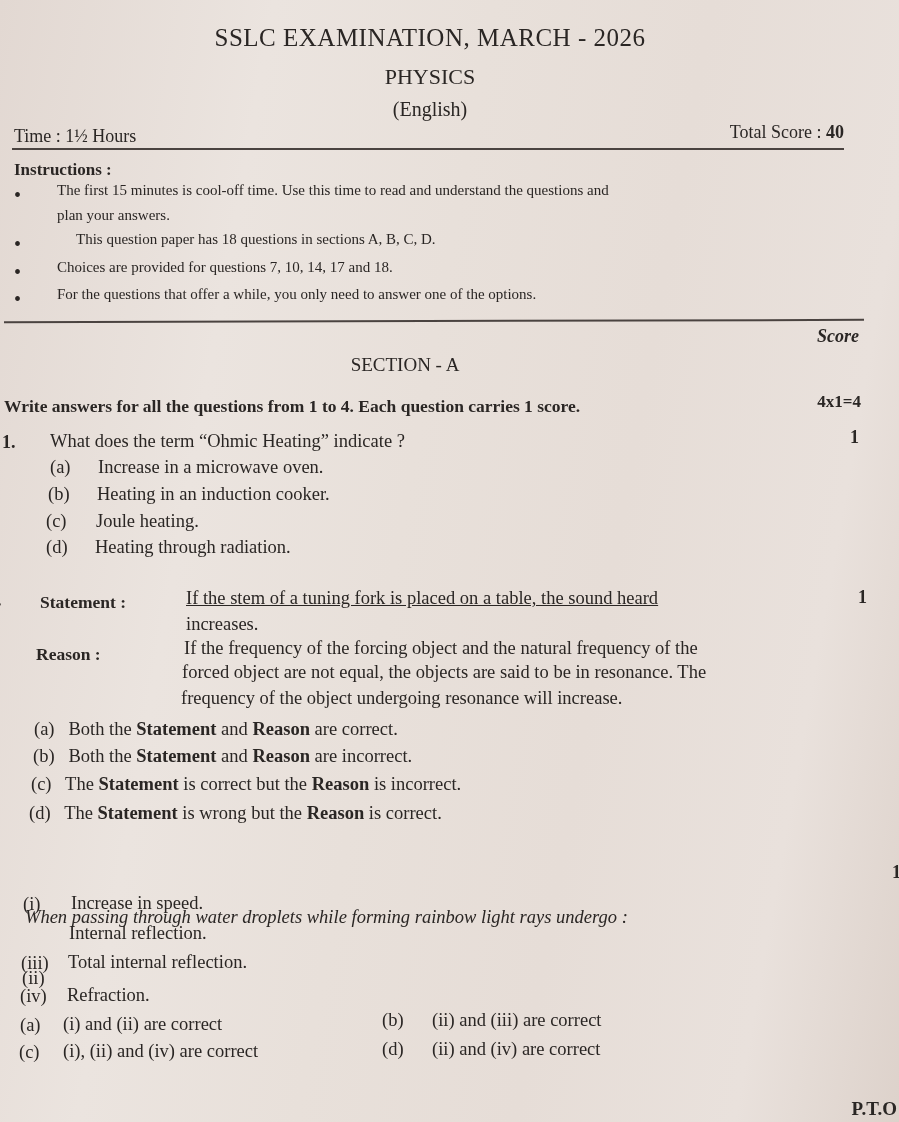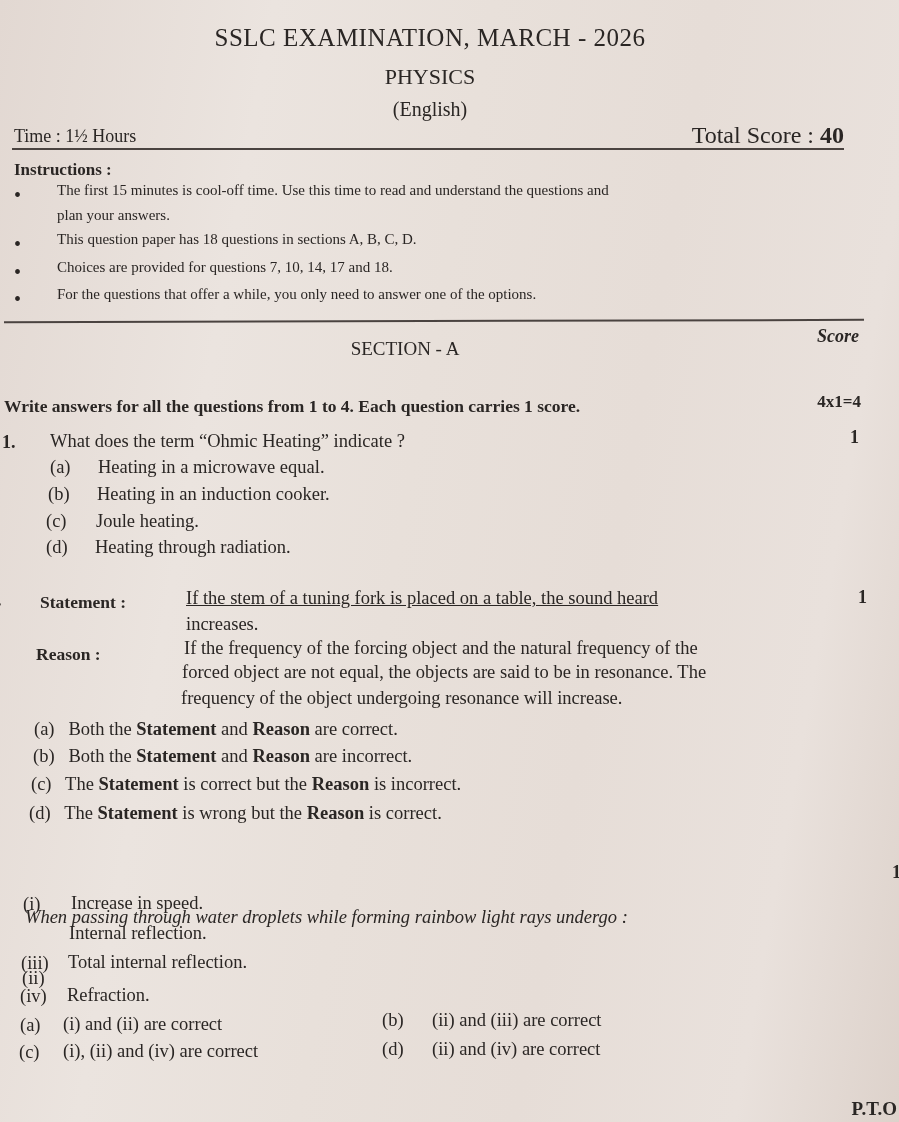--- a/index.html
+++ b/index.html
@@ -7,28 +7,28 @@
       width: 899px; height: 1122px; overflow: hidden; position: relative;
       background: linear-gradient(100deg, #e2d8d2 0%, #ebe4df 25%, #e8e0da 45%, #e6ddd7 65%, #e9e1dc 85%, #ddd2cb 100%);
       font-family: "Liberation Serif", "DejaVu Serif", serif;
       color: #2a2624;
     }
     .abs { position: absolute; white-space: nowrap; }
     .hdr-title { left: 0; width: 860px; text-align: center; top: 24px; font-size: 25px; letter-spacing: 0.5px; }
     .hdr-subject { left: 0; width: 860px; text-align: center; top: 64px; font-size: 22px; }
     .hdr-lang { left: 0; width: 860px; text-align: center; top: 98px; font-size: 20px; }
     .time { left: 14px; top: 126px; font-size: 18px; }
-    .total { right: 55px; top: 122px; font-size: 24px; }
+    .total { right: 55px; top: 122px; font-size: 18px; }
     .total b { font-weight: bold; }
     .rule { position: absolute; height: 1.5px; background: #4a4340; }
     .instr-h { left: 14px; top: 160px; font-size: 17px; font-weight: bold; }
     .bullet { left: 14px; font-size: 20px; }
     .instr { left: 57px; font-size: 15px; }
     .score-h { right: 40px; top: 326px; font-size: 18px; font-weight: bold; font-style: italic; }
-    .section { left: 0; width: 810px; text-align: center; top: 338px; font-size: 19px; }
+    .section { left: 0; width: 810px; text-align: center; top: 354px; font-size: 19px; }
     .sec-instr { left: 4px; top: 396px; font-size: 17.5px; font-weight: bold; }
     .sec-marks { right: 38px; top: 392px; font-size: 17px; font-weight: bold; }
     .qnum { font-size: 18px; font-weight: bold; }
     .qtext { font-size: 18.5px; }
     .qscore { font-size: 18px; font-weight: bold; }
     .opt-label { font-size: 18.5px; }
     .opt-text { font-size: 18.5px; }
     .sr-label { font-size: 17.5px; font-weight: bold; }
     .pto { right: 2px; top: 1098px; font-size: 19px; font-weight: bold; }
   </style>
@@ -40,37 +40,37 @@
 <div class="abs hdr-lang">(English)</div>
 <div class="abs time">Time : 1½ Hours</div>
 <div class="abs total"><span>Total Score : </span><b>40</b></div>
 <div class="rule" style="left:12px; width:832px; top:148px;"></div>
 
 <div class="abs instr-h">Instructions :</div>
 <div class="abs bullet" style="top:184px;">•</div>
 <div class="abs instr" style="top:182px;">The first 15 minutes is cool-off time.  Use this time to read and understand the questions and</div>
 <div class="abs instr" style="top:207px;">plan your answers.</div>
 <div class="abs bullet" style="top:233px;">•</div>
-<div class="abs instr" style="top:231px;">This question paper has 18 questions in sections A, B, C, D.</div>
+<div class="abs instr" style="top:231px;margin-left:19px;">This question paper has 18 questions in sections A, B, C, D.</div>
 <div class="abs bullet" style="top:261px;">•</div>
 <div class="abs instr" style="top:259px;font-family:Liberation Serif, serif;">Choices are provided for questions 7, 10, 14, 17 and 18.</div>
 <div class="abs bullet" style="top:288px;">•</div>
 <div class="abs instr" style="top:286px;">For the questions that offer a while, you only need to answer one of the options.</div>
 <div class="rule" style="left:4px; width:860px; top:320px; transform:rotate(-0.15deg);"></div>
 
 <div class="abs score-h">Score</div>
 <div class="abs section">SECTION - A</div>
 <div class="abs sec-instr">Write answers for all the questions from 1 to 4.  Each question carries 1 score.</div>
 <div class="abs sec-marks">4x1=4</div>
 
 <div class="abs qnum" style="left:2px; top:432px;">1.</div>
 <div class="abs qtext" style="left:50px; top:431px;">What does the term “Ohmic Heating” indicate ?</div>
 <div class="abs qscore" style="right:40px; top:427px;">1</div>
 <div class="abs opt-label" style="left:50px; top:457px;">(a)</div>
-<div class="abs opt-text" style="left:98px; top:457px;">Heating in a microwave equal.</div>
+<div class="abs opt-text" style="left:98px; top:457px;">Increase in a microwave oven.</div>
 <div class="abs opt-label" style="left:48px; top:484px;">(b)</div>
 <div class="abs opt-text" style="left:97px; top:484px;">Heating in an induction cooker.</div>
 <div class="abs opt-label" style="left:46px; top:511px;">(c)</div>
 <div class="abs opt-text" style="left:96px; top:511px;">Joule heating.</div>
 <div class="abs opt-label" style="left:46px; top:537px;">(d)</div>
 <div class="abs opt-text" style="left:95px; top:537px;">Heating through radiation.</div>
 
 <div class="abs qnum" style="left:-12px; top:590px;">2.</div>
 <div class="abs sr-label" style="left:40px; top:592px;">Statement :</div>
 <div class="abs qtext" style="left:186px; top:588px;text-decoration:underline;">If the stem of a tuning fork is placed on a table, the sound heard</div>

